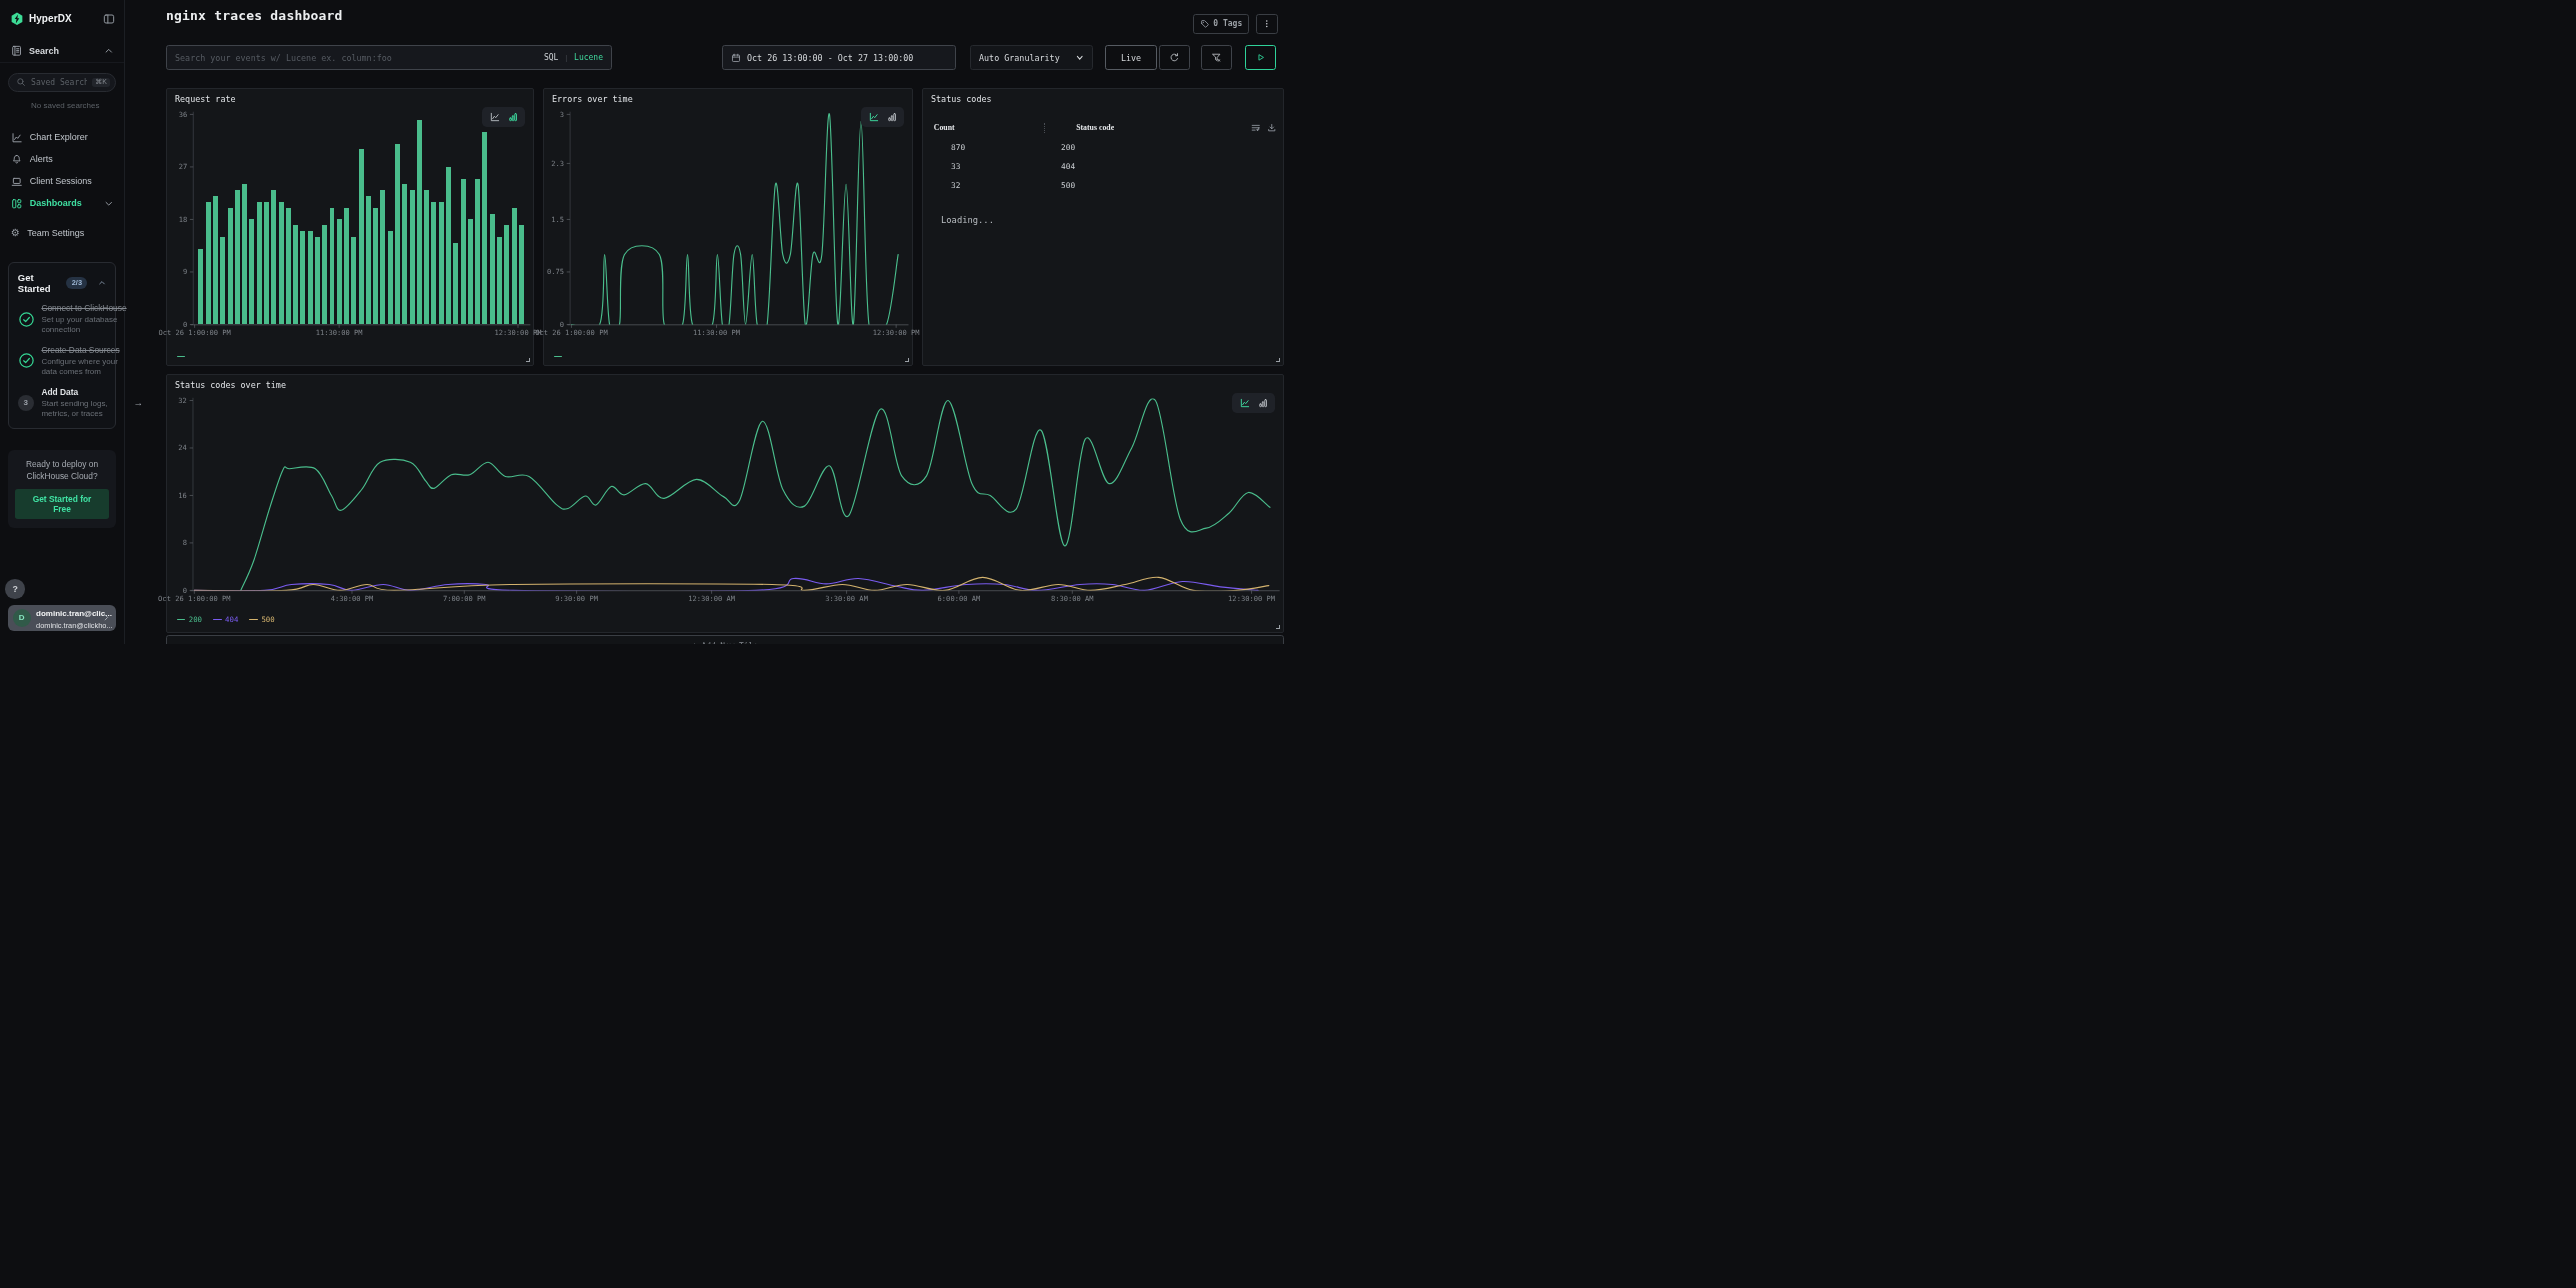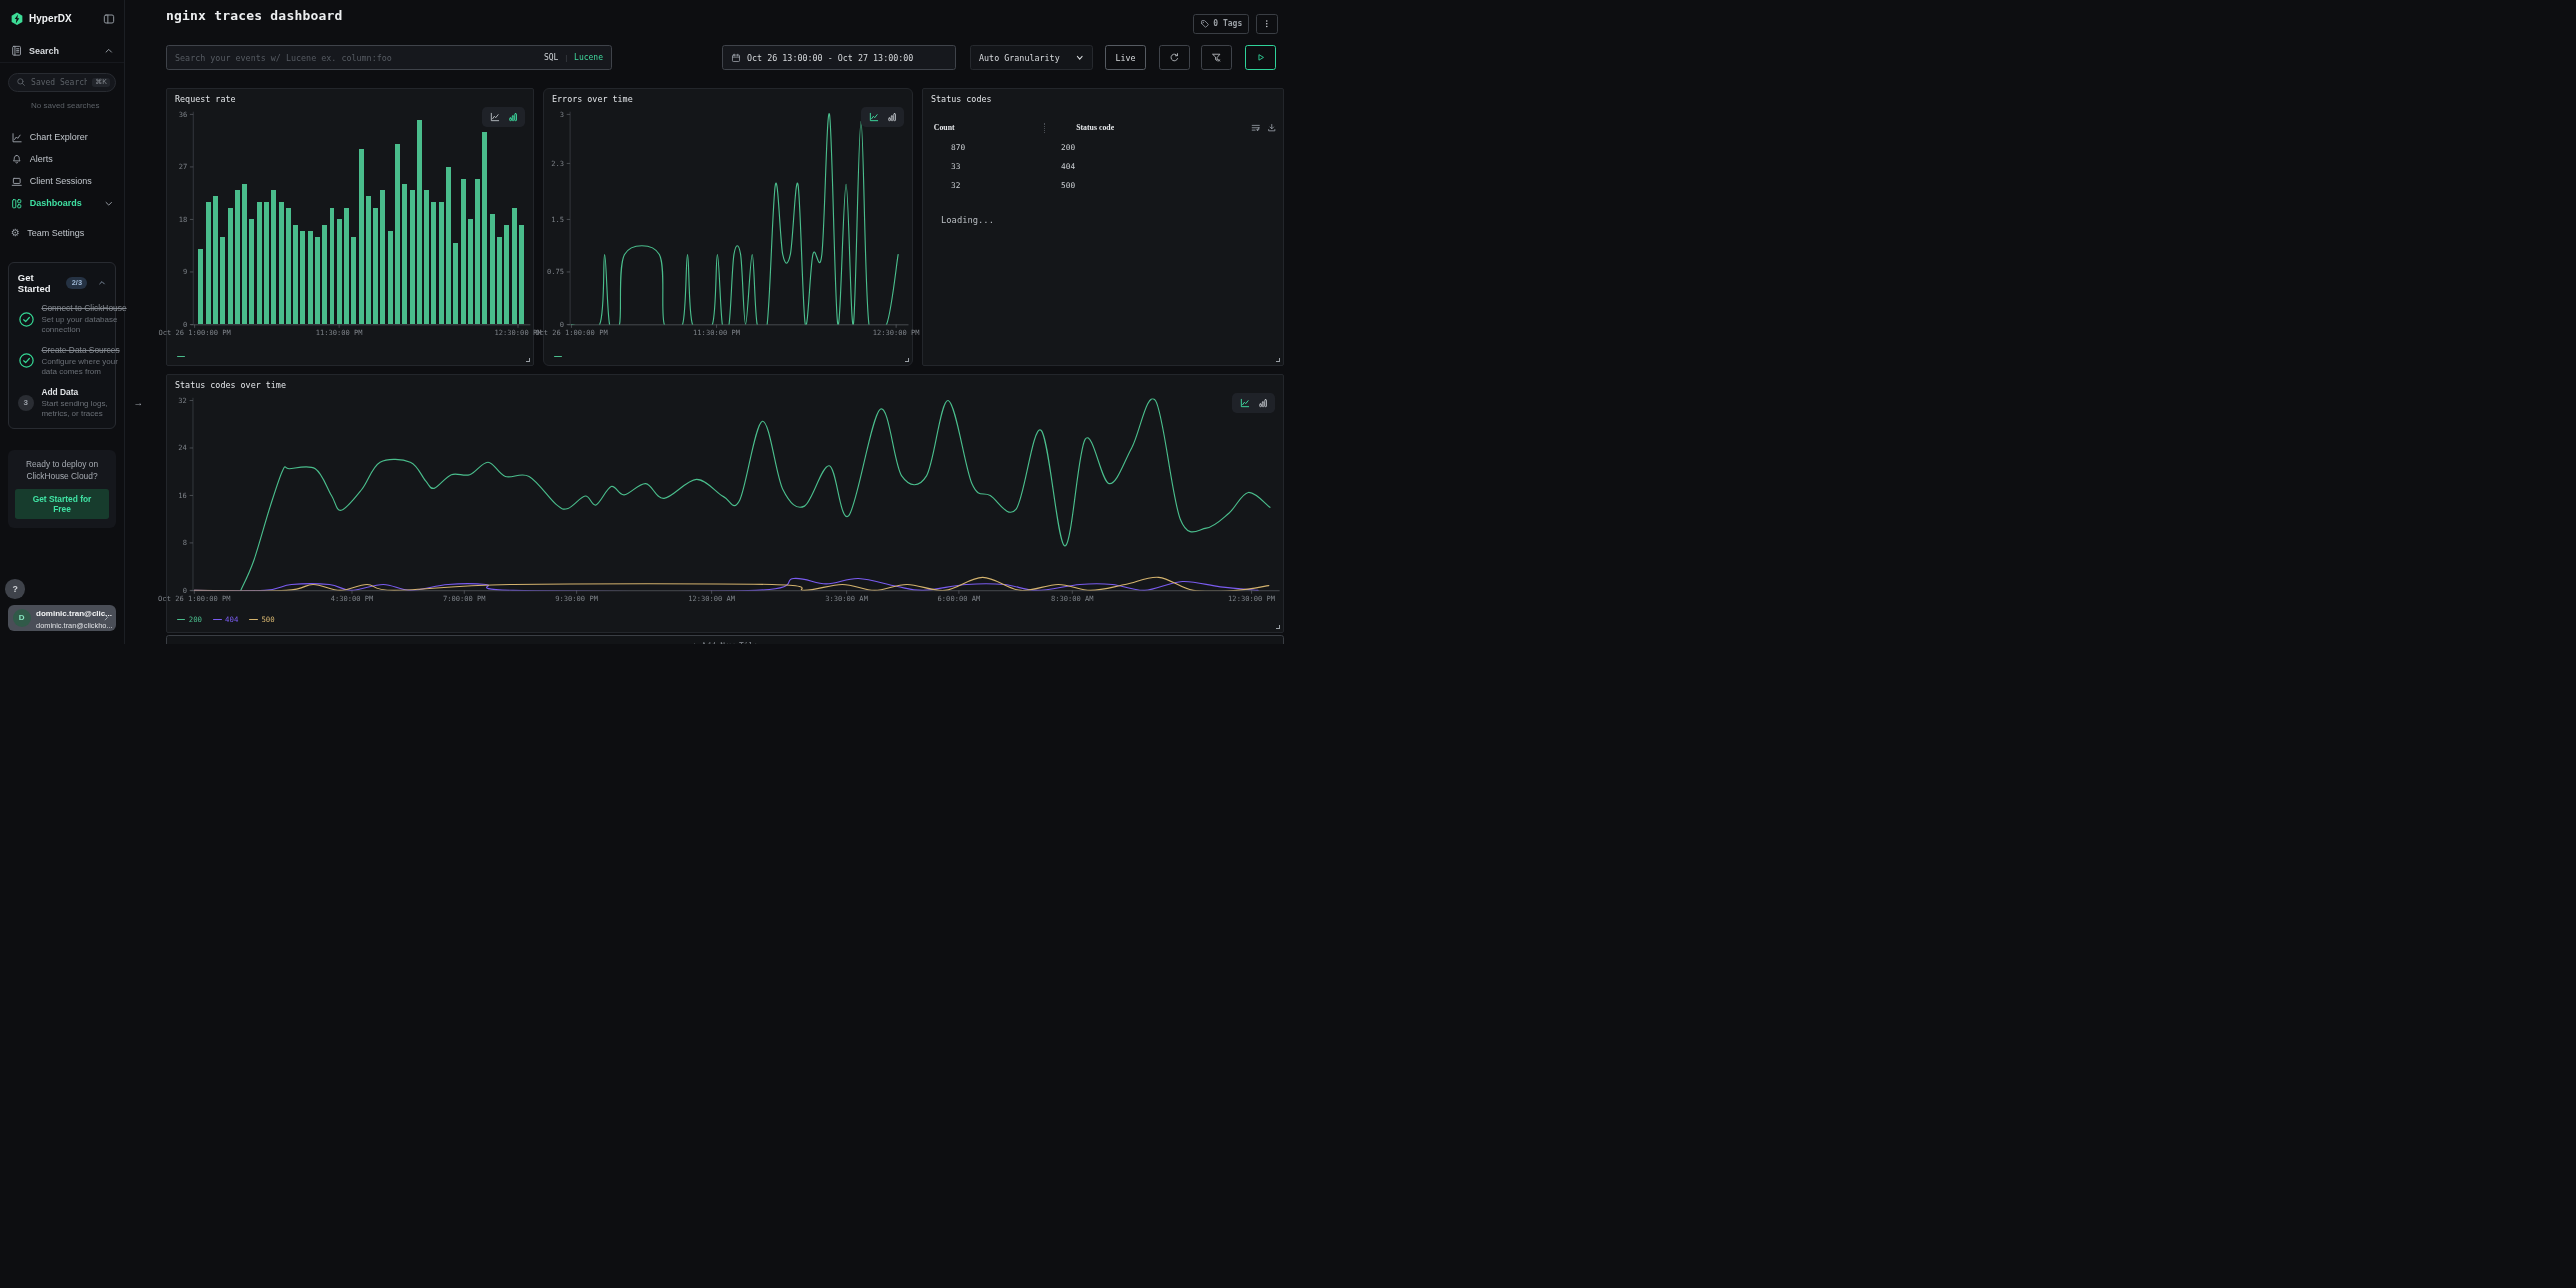--- a/index.html
+++ b/index.html
@@ -89,33 +89,33 @@
   .lang-sql { font-family:"DejaVu Sans Mono", monospace; font-size:8px; color:#cfd3d7; cursor:pointer; }
   .lang-sep { color:#3f434a; font-size:8px; }
   .lang-lucene { font-family:"DejaVu Sans Mono", monospace; font-size:8px; color:#3fd89c; cursor:pointer; }
   .date-box { left:566px; width:234px; background:#16181d; border:0.7px solid #3f434a;
               display:flex; align-items:center; gap:6px; padding:0 8px; cursor:pointer;
               font-family:"DejaVu Sans Mono", monospace; font-size:8.4px; color:#d6d9dc; }
   .gran-box { left:814px; width:123px; background:#131519; border:0.7px solid #26292e;
               display:flex; align-items:center; padding:0 8px; cursor:pointer;
               font-family:"DejaVu Sans Mono", monospace; font-size:8.4px; color:#d6d9dc; }
   .gran-box .lbl { flex:1; }
-  .live-btn { left:949px; width:41px; background:transparent; border:0.7px solid #565b62; color:#d6d9dc;
+  .live-btn { left:949px; width:52px; background:transparent; border:0.7px solid #565b62; color:#d6d9dc;
               font-family:"DejaVu Sans Mono", monospace; font-size:8.4px; cursor:pointer; }
   .sq-btn { width:31px; background:transparent; border:0.7px solid #3f434a; cursor:pointer;
             display:flex; align-items:center; justify-content:center; }
   .refresh-btn { left:1003px; }
   .filteredit-btn { left:1045px; }
   .play-btn { left:1089px; border-color:#2fd39a; }
 
   
   .panel { position:absolute; background:#141619; border:0.7px solid #23262b; border-radius:2px; }
   .panel-title { position:absolute; left:8px; top:5.4px; font-size:8.4px; color:#e3e6e9; }
   .p-request { left:10px;  top:88px; width:368px; height:278px; }
-  .p-errors  { left:387px; top:88px; width:370px; height:278px;border-radius:6px; }
+  .p-errors  { left:387px; top:88px; width:370px; height:278px; }
   .p-status  { left:766px;top:88px; right:4px;  height:278px; }
   .p-time    { left:10px;  top:374px; right:4px;  height:259px; }
 
   .chart-wrap { position:absolute; left:2.7px; right:2.7px; }
   .p-request .chart-wrap, .p-errors .chart-wrap { top:20px; bottom:27px; }
   .p-time .chart-wrap { top:20px; bottom:28px; }
   .chart-wrap svg { overflow:visible; }
 
   .toggle { position:absolute; top:17.6px; right:8px; background:#1f2228; border-radius:4.7px;
             padding:5.4px 7.4px; display:flex; gap:8px; z-index:3; }

